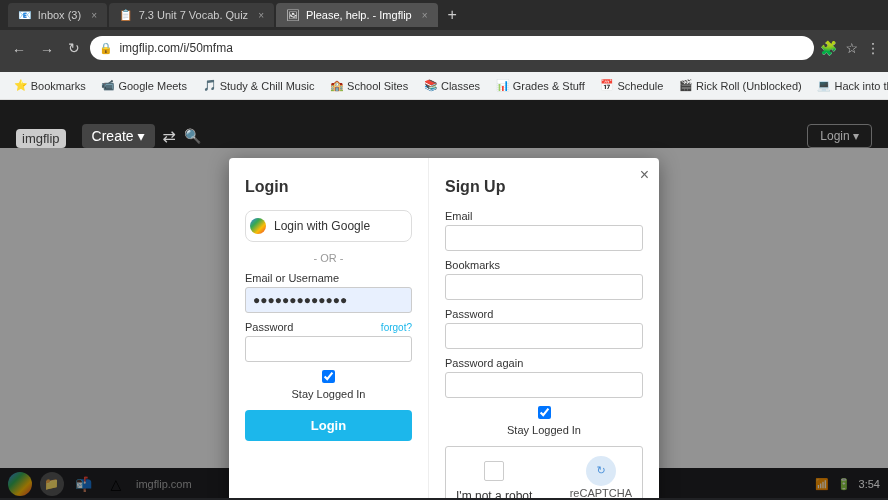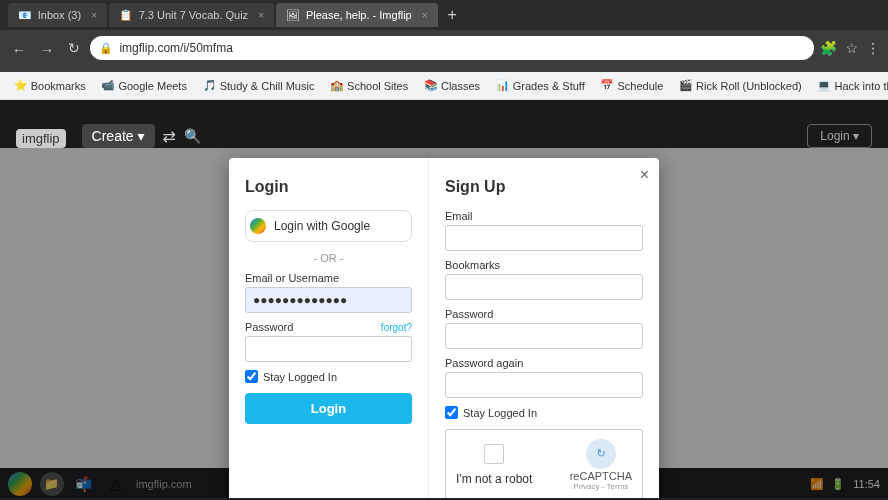--- a/index.html
+++ b/index.html
@@ -272,20 +272,21 @@
       font-size: 10px;
       color: #1cb7eb;
       cursor: pointer;
       text-decoration: none;
     }
     .checkbox-row {
       display: flex;
       align-items: center;
       gap: 5px;
       margin-bottom: 10px;
+      flex-direction: column;
     }
     .checkbox-row input {
       cursor: pointer;
     }
     .checkbox-label {
       font-size: 11px;
       color: #333;
     }
     .login-submit {
       width: 100%;
@@ -561,15 +562,15 @@
   <div class="taskbar-icon">
     <span style="font-size:14px">📬</span>
   </div>
   <div class="taskbar-icon">
     <span style="font-size:14px">△</span>
   </div>
   <span class="taskbar-url">imgflip.com</span>
   <div class="taskbar-system">
     <span>📶</span>
     <span>🔋</span>
-    <span class="taskbar-time">11:54</span>
+    <span class="taskbar-time">3:54</span>
   </div>
 </div>
 
 </body></html>

